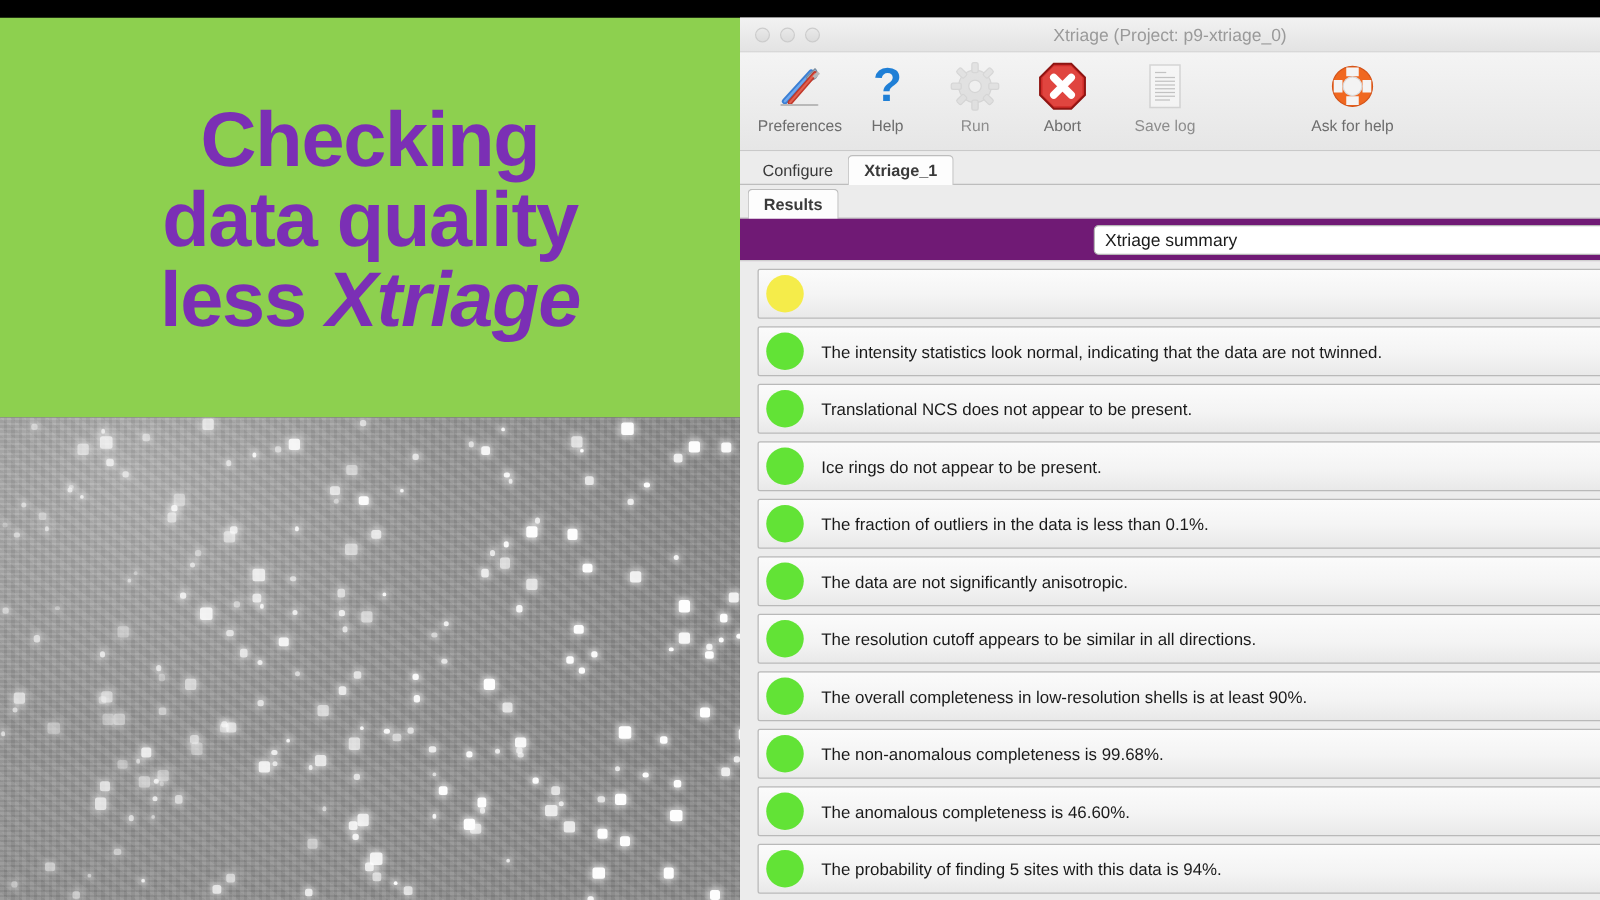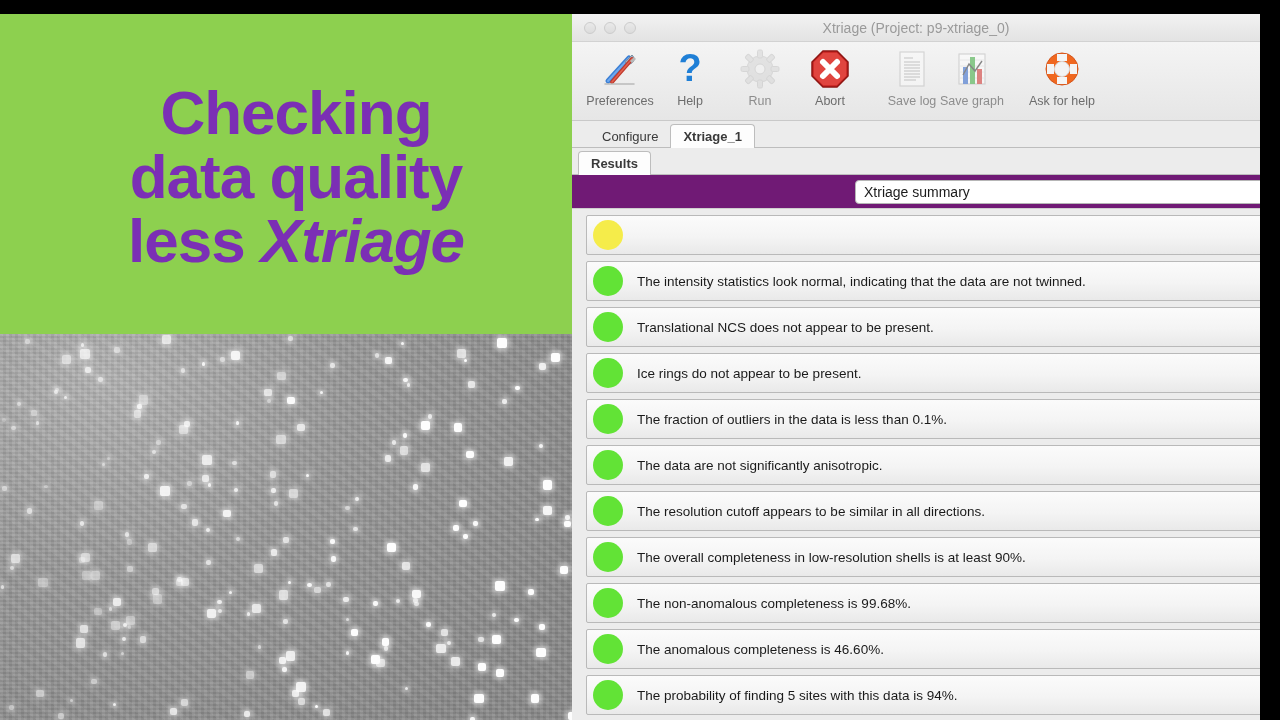--- a/index.html
+++ b/index.html
@@ -55,21 +55,21 @@
   }
   .spot {
     position: absolute;
     border-radius: 2px;
     background: #fdfdfd;
     box-shadow: 0 0 5px 2px rgba(255,255,255,.55);
   }
 
   
   #app-window {
-    position: absolute; left: 572px; top: 14px;
+    position: absolute; left: 592px; top: 14px;
     width: 688px; height: 706px;
     background: #ececec;
     overflow: hidden;
     font-size: 13px;
     color: #3b3b3b;
   }
   #titlebar {
     position: relative;
     height: 28px;
     background: linear-gradient(#f2f2f2, #e3e3e3);
@@ -101,21 +101,21 @@
     font-size: 12.5px;
   }
   .tb-item.enabled { color: #6d6d6d; }
   .tb-icon { height: 46px; display: flex; align-items: center; justify-content: center; }
   .tb-label { margin-top: 2px; }
 
   #tabbar {
     height: 27px;
     background: #ececec;
     position: relative;
-    padding-left: 18px;
+    padding-left: 6px;
     border-bottom: 1px solid #bdbdbd;
   }
   .tab {
     display: inline-block;
     padding: 4px 12px 5px 12px;
     font-size: 13px;
     color: #3a3a3a;
     position: relative; top: 3px;
   }
   .tab.active {
@@ -493,38 +493,20 @@
         <line x1="12" y1="19" x2="28" y2="19"></line>
                 <line x1="12" y1="22" x2="28" y2="22"></line>
         <line x1="12" y1="25" x2="28" y2="25"></line>
                 <line x1="12" y1="28" x2="28" y2="28"></line>
         <line x1="12" y1="31" x2="24" y2="31"></line>
       </g>
             </svg>
           </div>
           <div class="tb-label">Save log</div>
         </div>
-        <div class="tb-item" style="left: 360px;">
-          <div class="tb-icon" style="opacity: 0.55;">
-            <svg width="40" height="40" viewBox="0 0 40 40">
-      <rect x="7" y="5" width="26" height="30" fill="#fdfdfd" stroke="#bcbcbc" stroke-width="1.2"></rect>
-      <g stroke="#d8d8d8" stroke-width="0.8">
-        <line x1="7" y1="11" x2="33" y2="11"></line>
-                <line x1="7" y1="17" x2="33" y2="17"></line>
-        <line x1="7" y1="23" x2="33" y2="23"></line>
-                <line x1="7" y1="29" x2="33" y2="29"></line>
-      </g>
-      <rect x="11" y="18" width="5" height="17" fill="#2a62c9"></rect>
-      <rect x="18" y="8" width="5" height="27" fill="#38a93a"></rect>
-      <rect x="25" y="20" width="5" height="15" fill="#cf2b28"></rect>
-      <polyline points="11,26 17,15 23,22 30,12" fill="none" stroke="#333" stroke-width="1.4"></polyline>
-            </svg>
-          </div>
-          <div class="tb-label">Save graph</div>
-        </div>
         <div class="tb-item enabled" style="left: 450px;">
           <div class="tb-icon">
             <svg width="40" height="40" viewBox="0 0 40 40">
       <circle cx="20" cy="20" r="16" fill="#f06820"></circle>
       <circle cx="20" cy="20" r="16" fill="none" stroke="#d4541a" stroke-width="1"></circle>
       <g fill="#f4f4f4">
         <path d="M15 5 h10 v7 h-10z"></path>
                 <path d="M15 28 h10 v7 h-10z"></path>
         <path d="M5 15 h7 v10 h-7z"></path>
                 <path d="M28 15 h7 v10 h-7z"></path>

